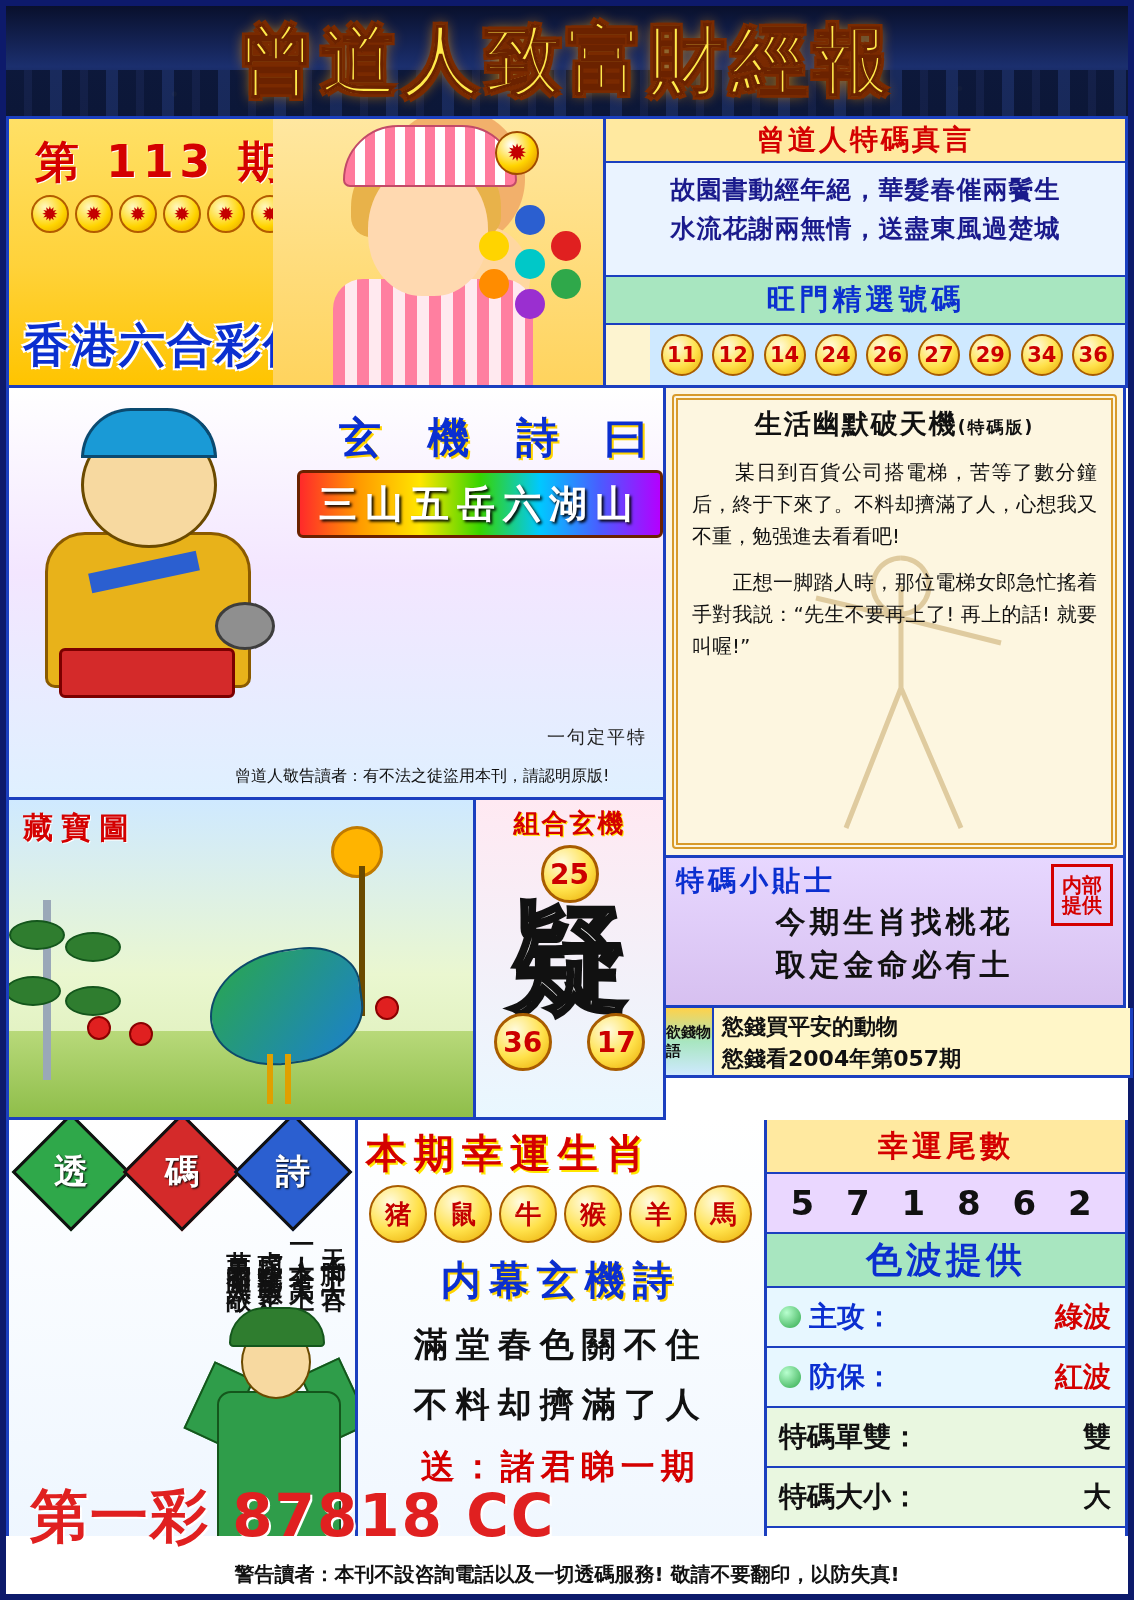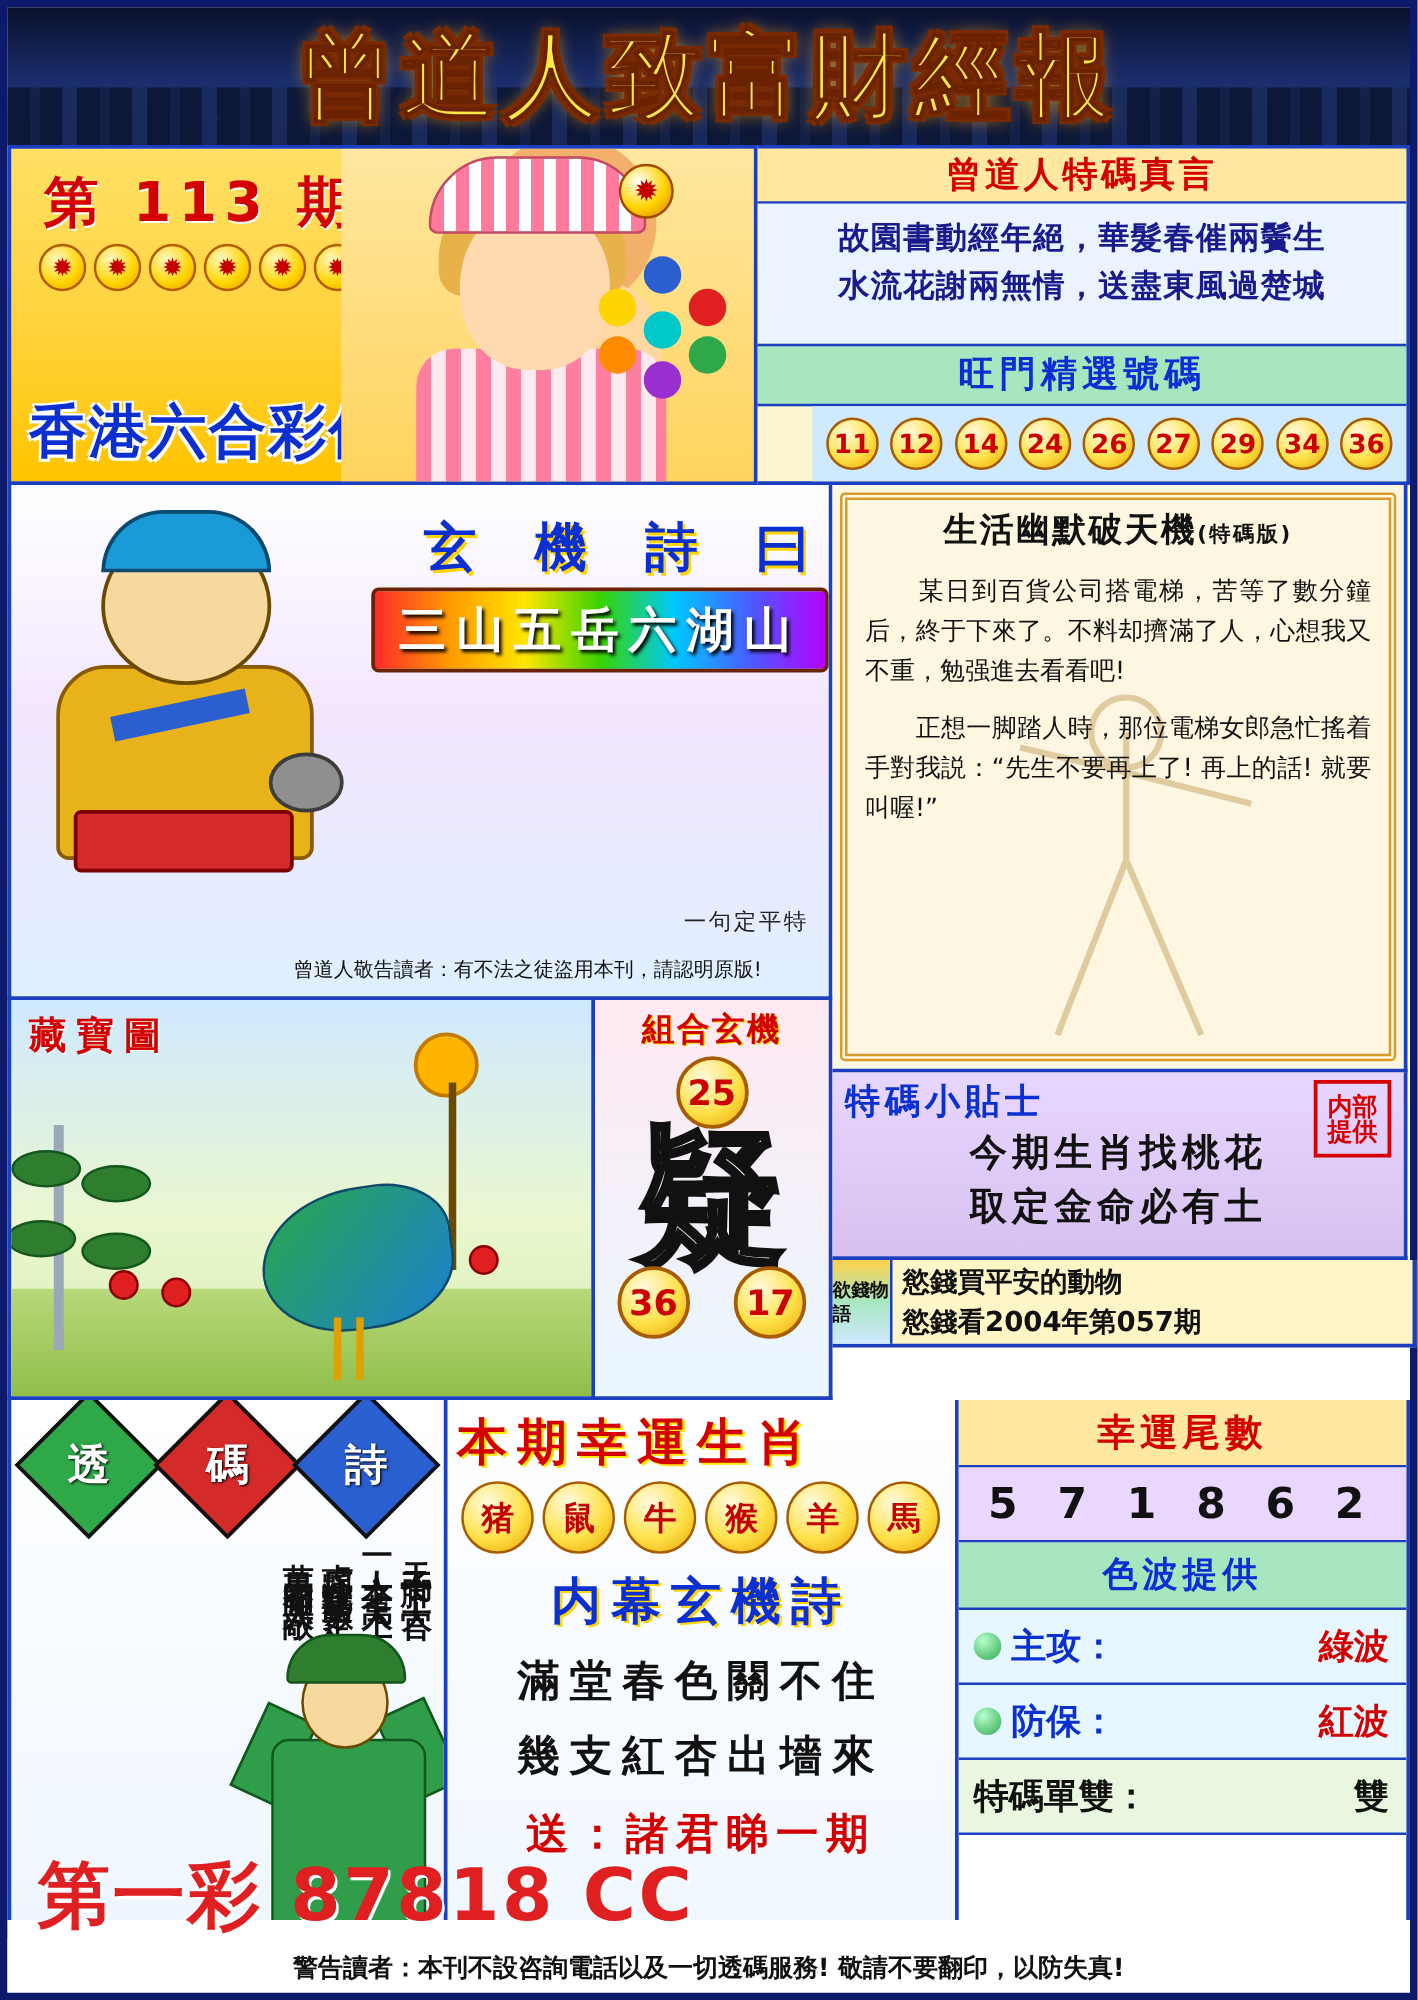--- a/index.html
+++ b/index.html
@@ -182,21 +182,21 @@
       text-shadow:2px 2px 0 #ffd400;}
   .inner-line{text-align:center;font-size:34px;font-weight:bold;color:#111;letter-spacing:8px;margin-top:14px;}
   .inner-send{text-align:center;font-size:34px;font-weight:bold;color:#d40000;letter-spacing:6px;margin-top:16px;}
   .right-col{width:380px;box-sizing:border-box;border:3px solid #1b3fbf;border-top:none;border-left:none;
       display:flex;flex-direction:column;}
   .rc-head{height:52px;background:#ffe9a0;display:flex;align-items:center;justify-content:center;
       font-size:30px;font-weight:bold;color:#d40000;letter-spacing:4px;border-bottom:2px solid #1b3fbf;}
   .rc-tail{height:58px;background:#ead7ff;display:flex;align-items:center;justify-content:center;
       font-size:34px;font-weight:bold;color:#111;letter-spacing:10px;border-bottom:2px solid #1b3fbf;}
   .rc-head2{height:52px;background:#a8e6c0;display:flex;align-items:center;justify-content:center;
-      font-size:28px;font-weight:bold;color:#0b2fd0;letter-spacing:4px;border-bottom:2px solid #1b3fbf;font-family:Liberation Serif, serif;}
+      font-size:36px;font-weight:bold;color:#0b2fd0;letter-spacing:4px;border-bottom:2px solid #1b3fbf;font-family:Liberation Serif, serif;}
   .rc-row{height:58px;display:flex;align-items:center;padding-left:12px;border-bottom:2px solid #1b3fbf;
       font-size:28px;font-weight:bold;}
   .rc-dot{width:22px;height:22px;border-radius:50%;margin-right:8px;flex:none;}
   .rc-row.green{background:#e7f7ff;color:#0b2fd0;}
   .rc-row .val{margin-left:auto;margin-right:14px;}
   .rc-row.plain{background:#e9f7e0;color:#111;}
   
   .footer{position:absolute;left:0;bottom:0;width:100%;height:58px;background:#fff;}
   .watermark{position:absolute;left:24px;bottom:38px;font-size:58px;font-weight:bold;color:#e02020;
       letter-spacing:2px;text-shadow:2px 2px 0 #fff;}
@@ -379,21 +379,21 @@
       <div class="zodiac-row">
         <div class="zodiac">猪</div>
         <div class="zodiac">鼠</div>
         <div class="zodiac">牛</div>
         <div class="zodiac">猴</div>
         <div class="zodiac">羊</div>
         <div class="zodiac">馬</div>
       </div>
       <div class="inner-title">内幕玄機詩</div>
       <div class="inner-line">滿堂春色關不住</div>
-      <div class="inner-line">幾支紅杏出墻來</div>
+      <div class="inner-line">不料却擠滿了人</div>
       <div class="inner-send">送：諸君睇一期</div>
     </div>
 
     <div class="right-col">
       <div class="rc-head">幸運尾數</div>
       <div class="rc-tail">5 7 1 8 6 2</div>
       <div class="rc-head2">色波提供</div>
       <div class="rc-row green">
         <span class="rc-dot" style="background:radial-gradient(circle at 35% 30%,#b8ffcf,#2fa84a);"></span>
         <span>主攻：</span>
@@ -401,20 +401,24 @@
       </div>
       <div class="rc-row green">
         <span class="rc-dot" style="background:radial-gradient(circle at 35% 30%,#b8ffcf,#2fa84a);"></span>
         <span>防保：</span>
         <span class="val" style="color:#d40000;">紅波</span>
       </div>
       <div class="rc-row plain">
         <span>特碼單雙：</span>
         <span class="val">雙</span>
       </div>
+      <div class="rc-row plain">
+        <span>特碼大小：</span>
+        <span class="val">大</span>
+      </div>
     </div>
   </div>
 
   <div class="footer">
     <div class="watermark">第一彩 87818 CC</div>
     <div class="warn">警告讀者：本刊不設咨詢電話以及一切透碼服務! 敬請不要翻印，以防失真!</div>
   </div>
 
 </div>
 

